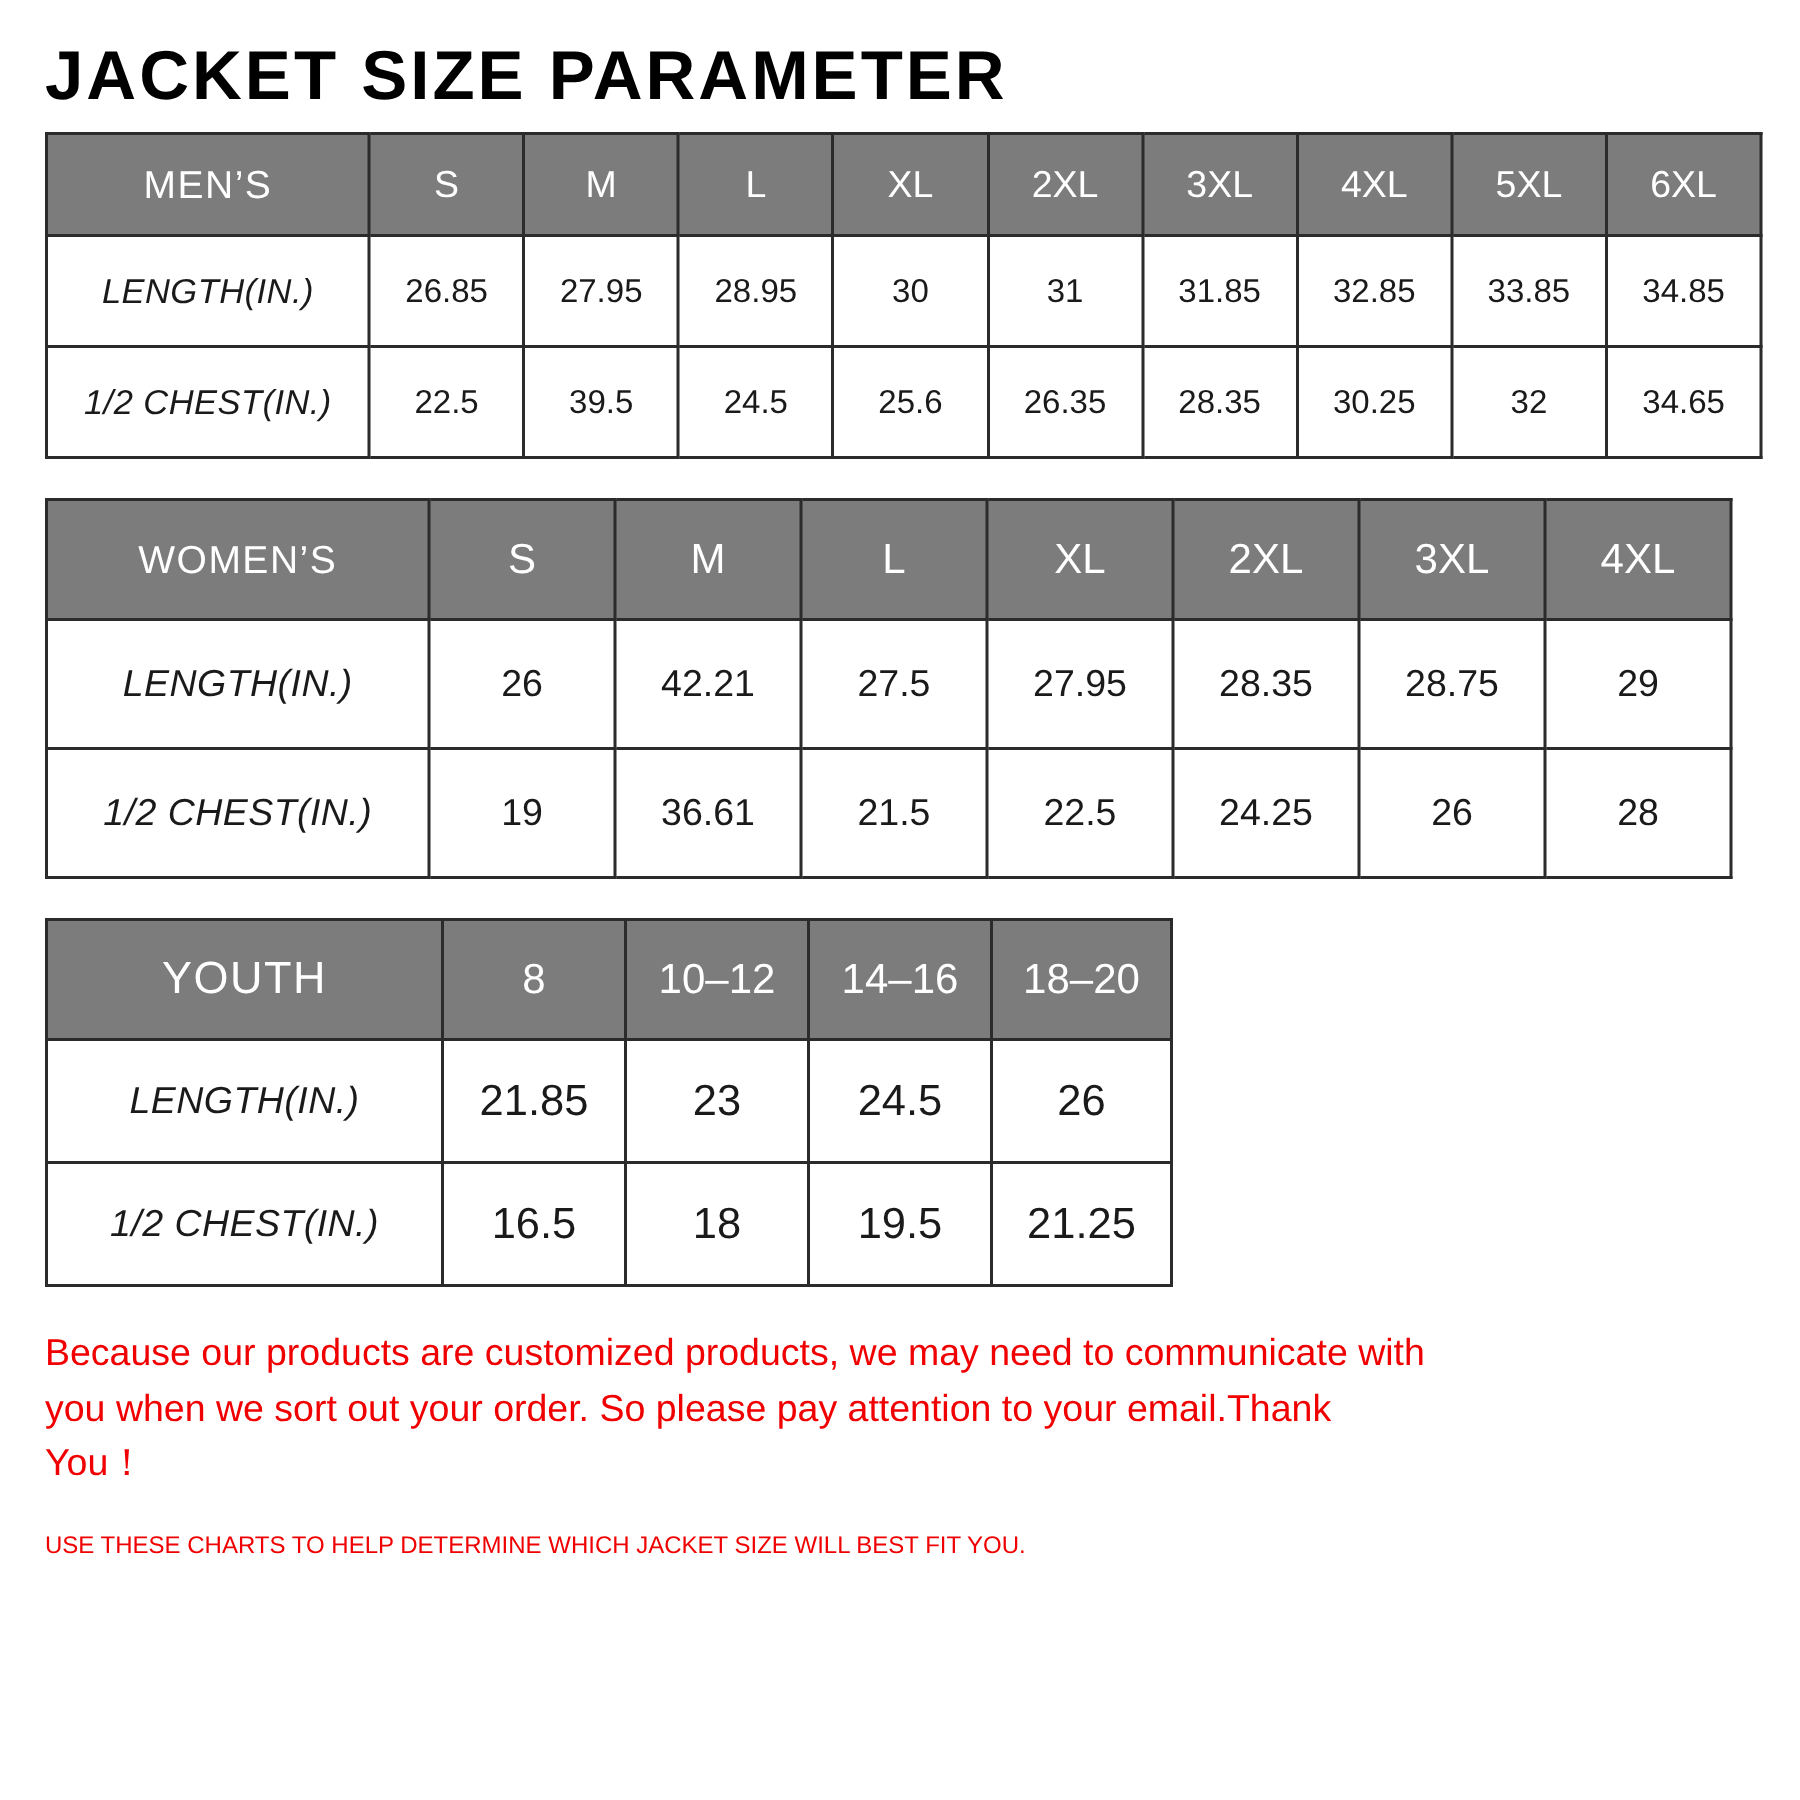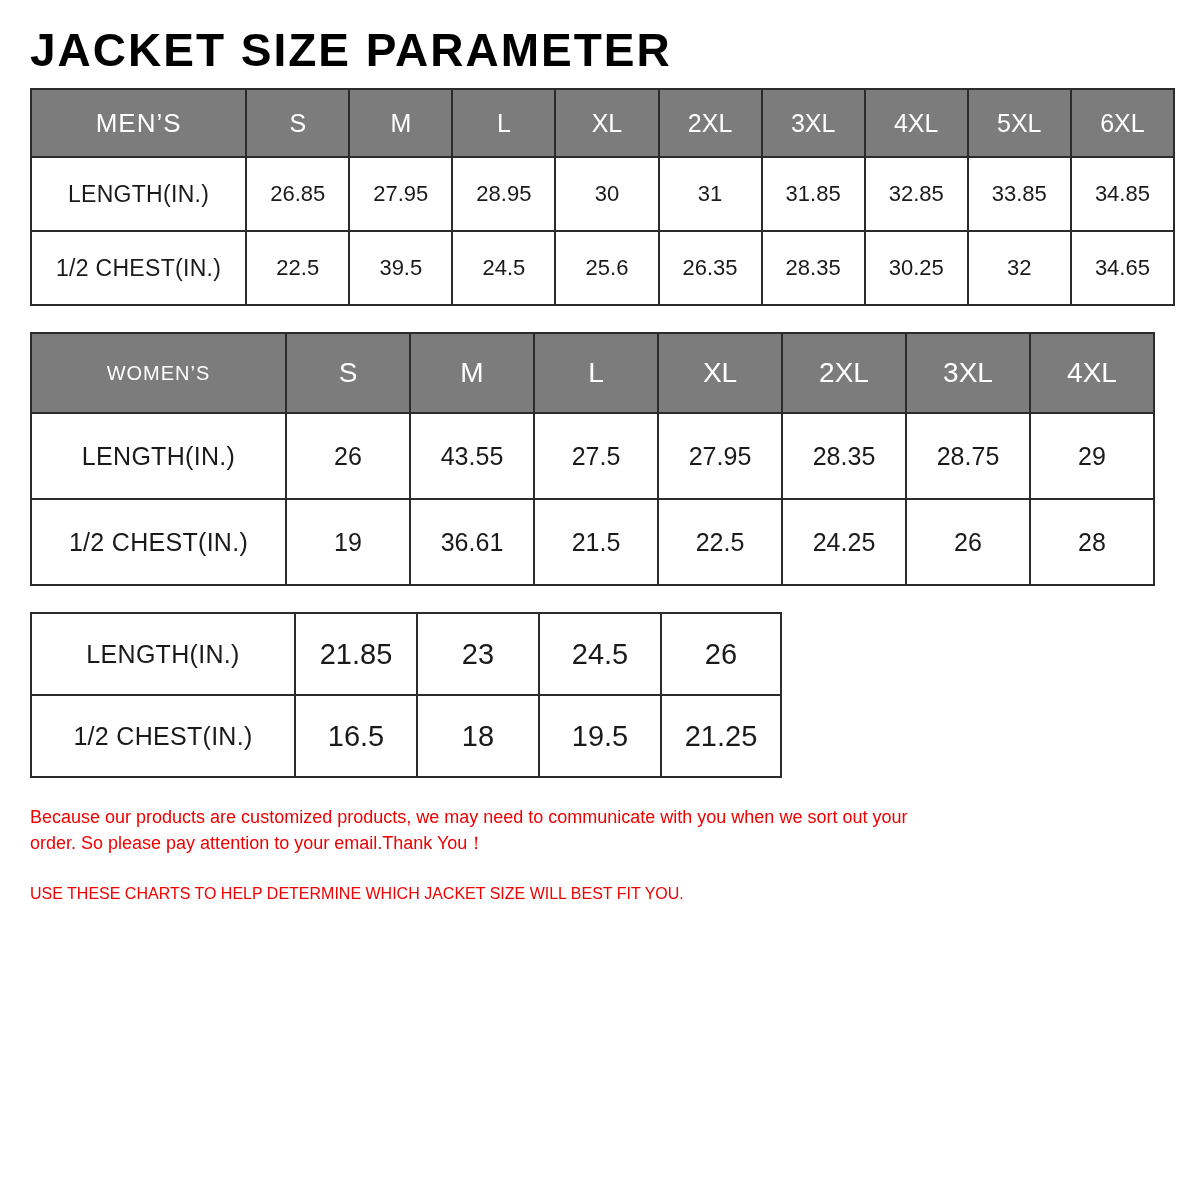--- a/index.html
+++ b/index.html
@@ -57,48 +57,49 @@
   table.size-table tr.head td.cat {
     font-size: 26px;
     letter-spacing: 1px;
   }
   table.size-table tr.head td.sz {
     font-size: 25px;
   }
   table.size-table td.rowlabel {
     font-size: 23px;
     letter-spacing: 0.3px;
+    font-style: italic;
   }
 
   
   #mens-table { width: 1145px; }
   #mens-table tr.head td { height: 66px; }
   #mens-table tr.data td { height: 72px; }
 
   
   #womens-table { width: 1125px; }
   #womens-table tr.head td { height: 78px; }
   #womens-table tr.data td { height: 84px; }
-  #womens-table tr.head td.cat { font-size: 20px; }
+  #womens-table tr.head td.cat { font-size: 26px; }
   #womens-table tr.head td.sz { font-size: 28px; }
   #womens-table td.rowlabel { font-size: 25px; }
   #womens-table td { font-size: 25px; }
 
   
   #youth-table { width: 750px; }
   #youth-table tr.head td { height: 78px; }
   #youth-table tr.data td { height: 80px; }
   #youth-table tr.head td.cat { font-size: 30px; }
   #youth-table tr.head td.sz { font-size: 28px; }
   #youth-table td.rowlabel { font-size: 25px; }
   #youth-table td { font-size: 29px; }
 
   .footer-note {
     color: #f00000;
-    font-size: 18px;
+    font-size: 25px;
     line-height: 1.45;
     margin: 14px 0 0 0;
   }
   .footer-note.second {
     margin-top: 26px;
     font-size: 16px;
   }
 </style>
 </head>
 <body>
@@ -179,21 +180,21 @@
         <td class="sz">M</td>
         <td class="sz">L</td>
         <td class="sz">XL</td>
         <td class="sz">2XL</td>
         <td class="sz">3XL</td>
         <td class="sz">4XL</td>
       </tr>
       <tr class="data">
         <td class="rowlabel">LENGTH(IN.)</td>
         <td>26</td>
-        <td>43.55</td>
+        <td>42.21</td>
         <td>27.5</td>
         <td>27.95</td>
         <td>28.35</td>
         <td>28.75</td>
         <td>29</td>
       </tr>
       <tr class="data">
         <td class="rowlabel">1/2 CHEST(IN.)</td>
         <td>19</td>
         <td>36.61</td>
@@ -208,20 +209,27 @@
 
   <table class="size-table" id="youth-table">
     <colgroup>
       <col style="width:264px">
       <col style="width:122px">
         <col style="width:122px">
         <col style="width:122px">
         <col style="width:120px">
     </colgroup>
     <tbody>
+      <tr class="head">
+        <td class="cat">YOUTH</td>
+        <td class="sz">8</td>
+        <td class="sz">10–12</td>
+        <td class="sz">14–16</td>
+        <td class="sz">18–20</td>
+      </tr>
       <tr class="data">
         <td class="rowlabel">LENGTH(IN.)</td>
         <td>21.85</td>
         <td>23</td>
         <td>24.5</td>
         <td>26</td>
       </tr>
       <tr class="data">
         <td class="rowlabel">1/2 CHEST(IN.)</td>
         <td>16.5</td>

